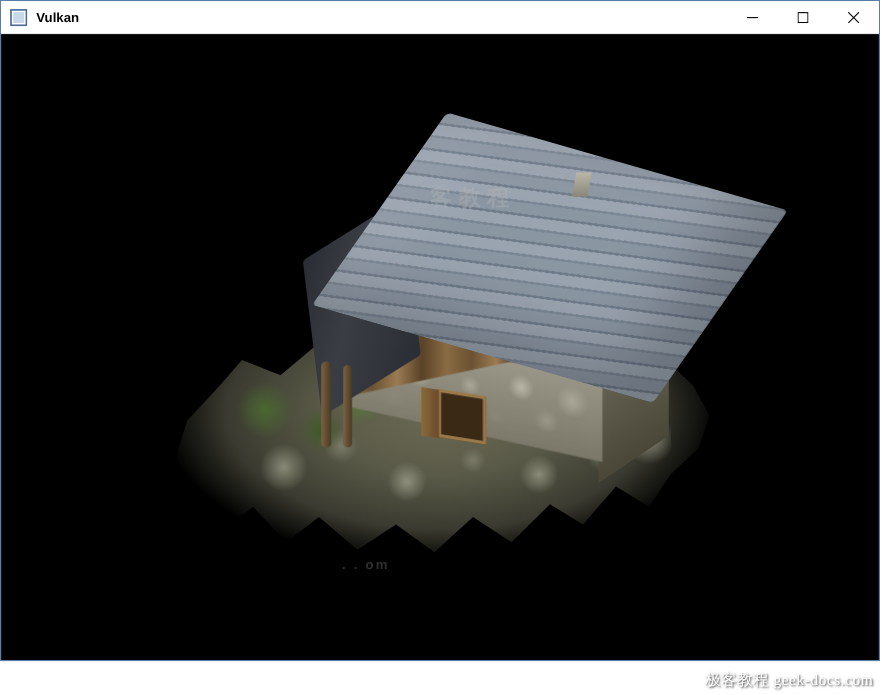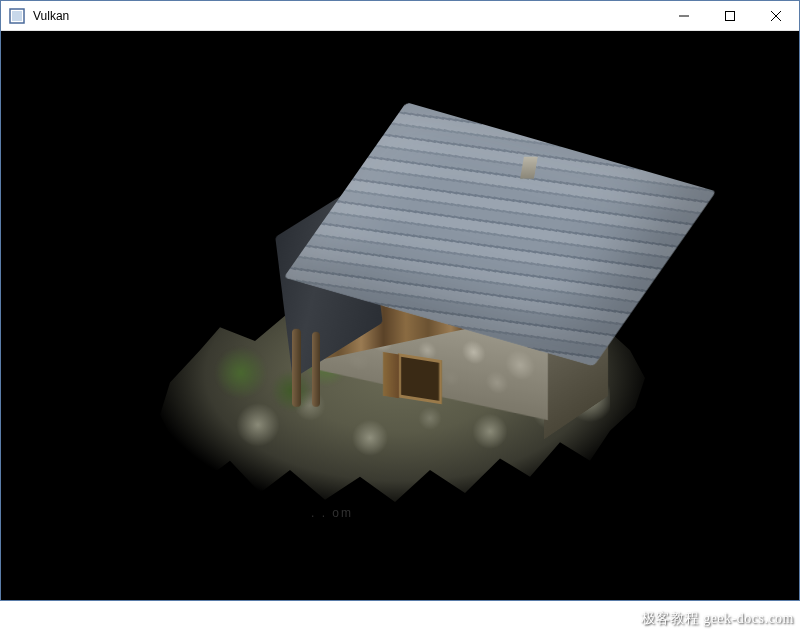--- a/index.html
+++ b/index.html
@@ -10,20 +10,21 @@
       background: #ffffff;
       overflow: hidden;
       position: relative;
     }
     .window {
       width: 800px;
       height: 601px;
       border: 1px solid #5a7ca8;
       background: #ffffff;
       position: relative;
+      font-weight: bold;
     }
     .titlebar {
       height: 30px;
       background: #ffffff;
       border-bottom: 1px solid #e5e5e5;
       display: flex;
       align-items: center;
       justify-content: space-between;
       padding-left: 8px;
     }
@@ -312,17 +313,18 @@
         <div class="stone-wall"></div>
         <div class="gable"></div>
         <div class="window-shutter"></div>
         <div class="roof-left"></div>
         <div class="roof-right"></div>
         <div class="chimney"></div>
         <div class="post-left"></div>
         <div class="post-right"></div>
       </div>
     </div>
+    <div class="watermark-center">客教程</div>
     <div class="watermark-low">. . om</div>
   </div>
 </div>
 
 <div class="footer-credit">极客教程 geek-docs.com</div>
 
 </body></html>

